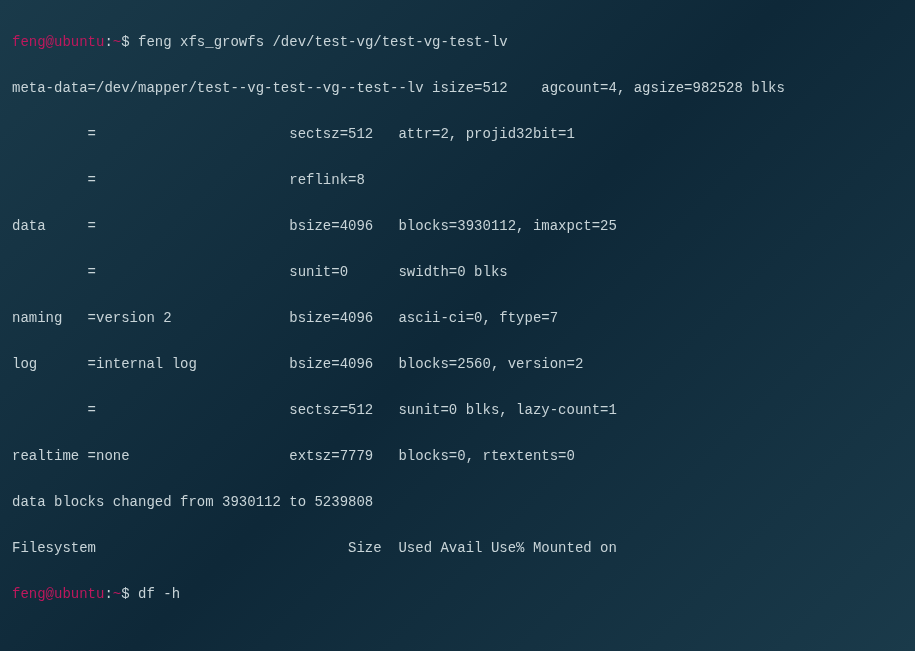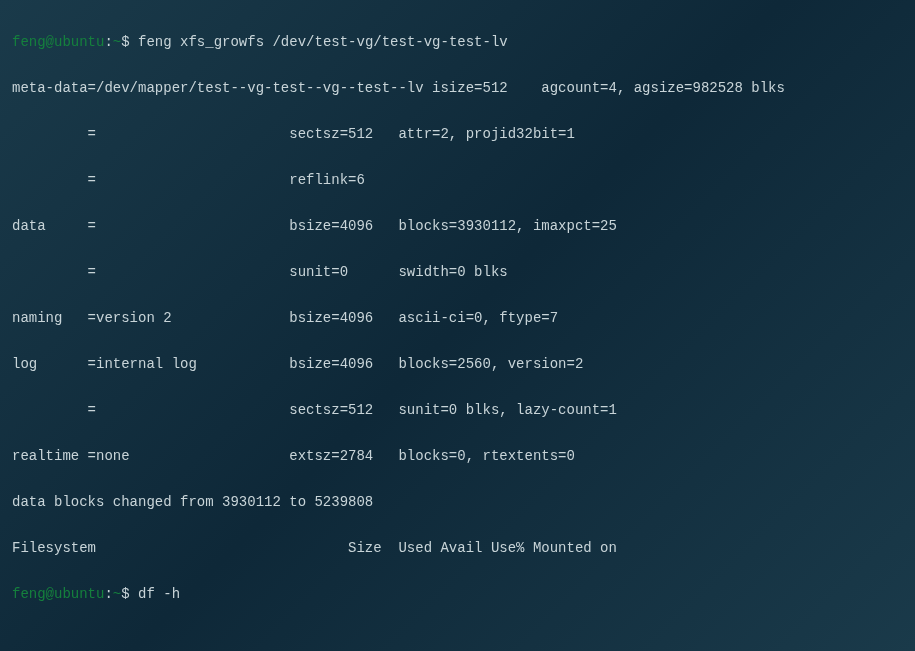--- a/index.html
+++ b/index.html
@@ -11,38 +11,38 @@
     font-family: "Consolas", "Courier New", monospace;
     font-size: 14px;
     color: #c8d4d8;
     overflow: hidden;
   }
   .terminal {
     padding: 8px 12px;
     line-height: 23px;
     white-space: pre;
   }
-  .prompt-user { color: #15803d; }
+  .prompt-user { color: #be185d; }
   .prompt-punct { color: #c8d4d8; }
   .row { display: block; }
 </style>
 </head>
 <body>
 
 <div class="terminal">
 <span class="row"><span class="prompt-user">feng@ubuntu</span><span class="prompt-punct">:</span><span class="prompt-user">~</span><span class="prompt-punct">$</span> <span>feng xfs_growfs /dev/test-vg/test-vg-test-lv</span></span>
 <span class="row">meta-data=/dev/mapper/test--vg-test--vg--test--lv isize=512    agcount=4, agsize=982528 blks</span>
 <span class="row">         =                       sectsz=512   attr=2, projid32bit=1</span>
-<span class="row">         =                       reflink=6</span>
+<span class="row">         =                       reflink=8</span>
 <span class="row">data     =                       bsize=4096   blocks=3930112, imaxpct=25</span>
 <span class="row">         =                       sunit=0      swidth=0 blks</span>
 <span class="row">naming   =version 2              bsize=4096   ascii-ci=0, ftype=7</span>
 <span class="row">log      =internal log           bsize=4096   blocks=2560, version=2</span>
 <span class="row">         =                       sectsz=512   sunit=0 blks, lazy-count=1</span>
-<span class="row">realtime =none                   extsz=2784   blocks=0, rtextents=0</span>
+<span class="row">realtime =none                   extsz=7779   blocks=0, rtextents=0</span>
 <span class="row">data blocks changed from 3930112 to 5239808</span>
 <span class="row">Filesystem                              Size  Used Avail Use% Mounted on</span>
 <span class="row"><span class="prompt-user">feng@ubuntu</span><span class="prompt-punct">:</span><span class="prompt-user">~</span><span class="prompt-punct">$</span> <span>df -h</span></span>
 
 
 
 
 
 
 

